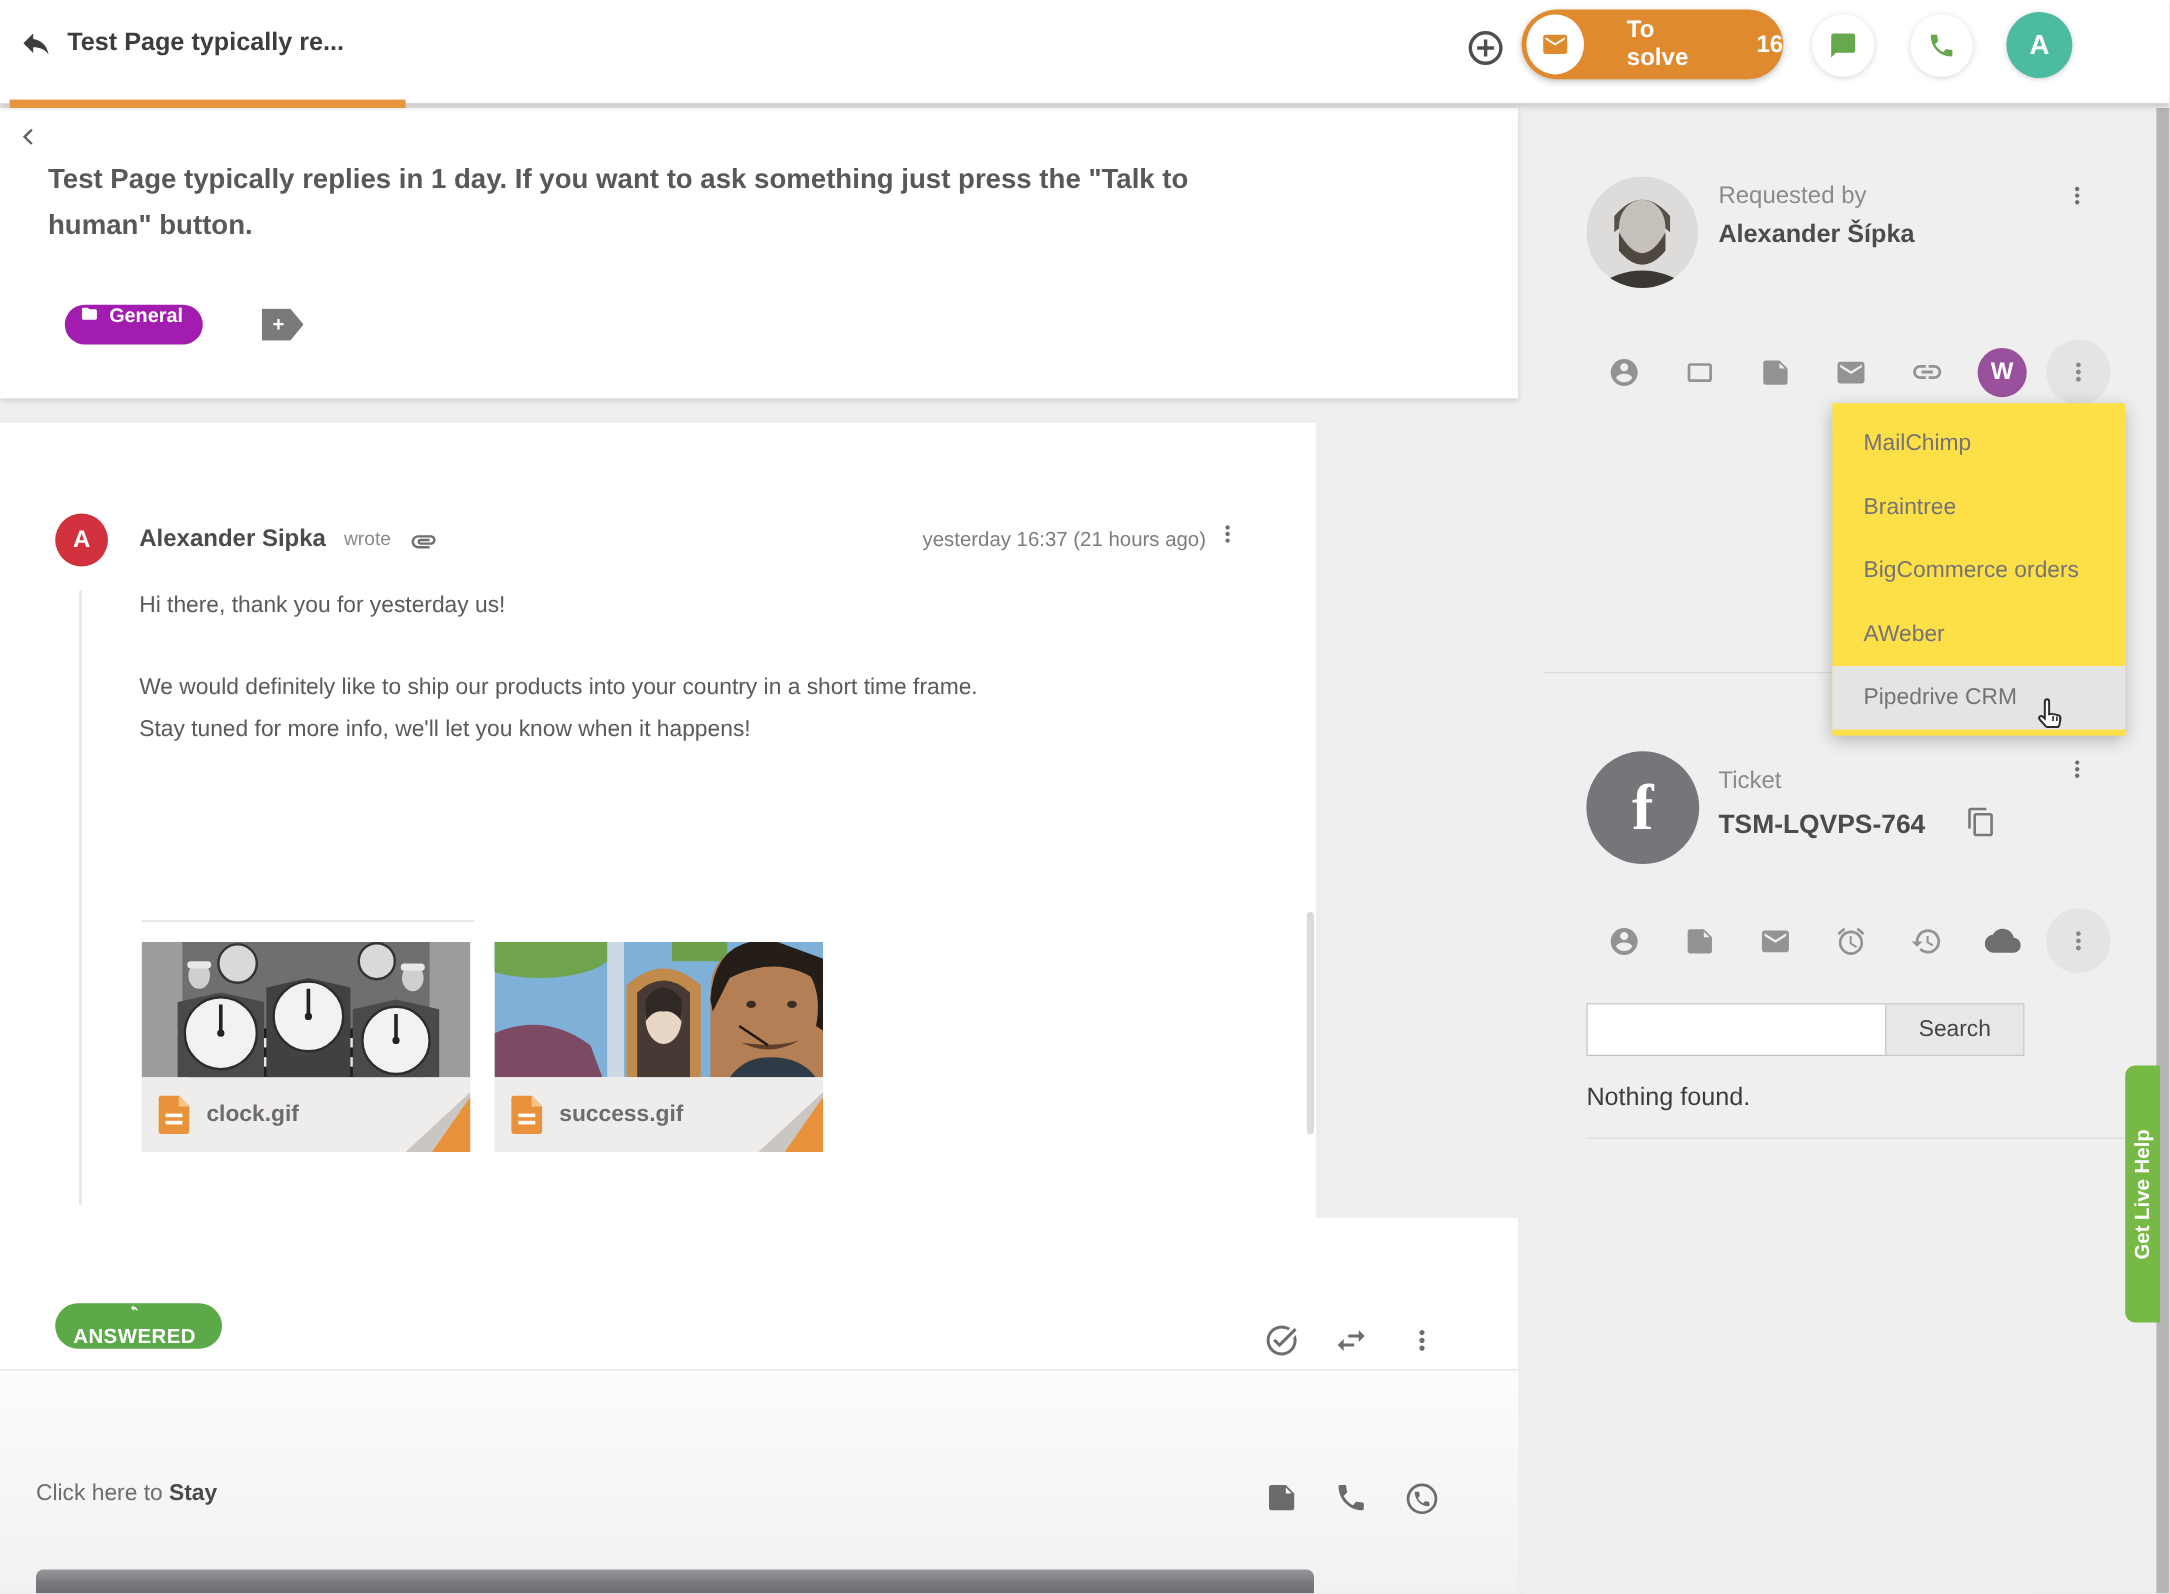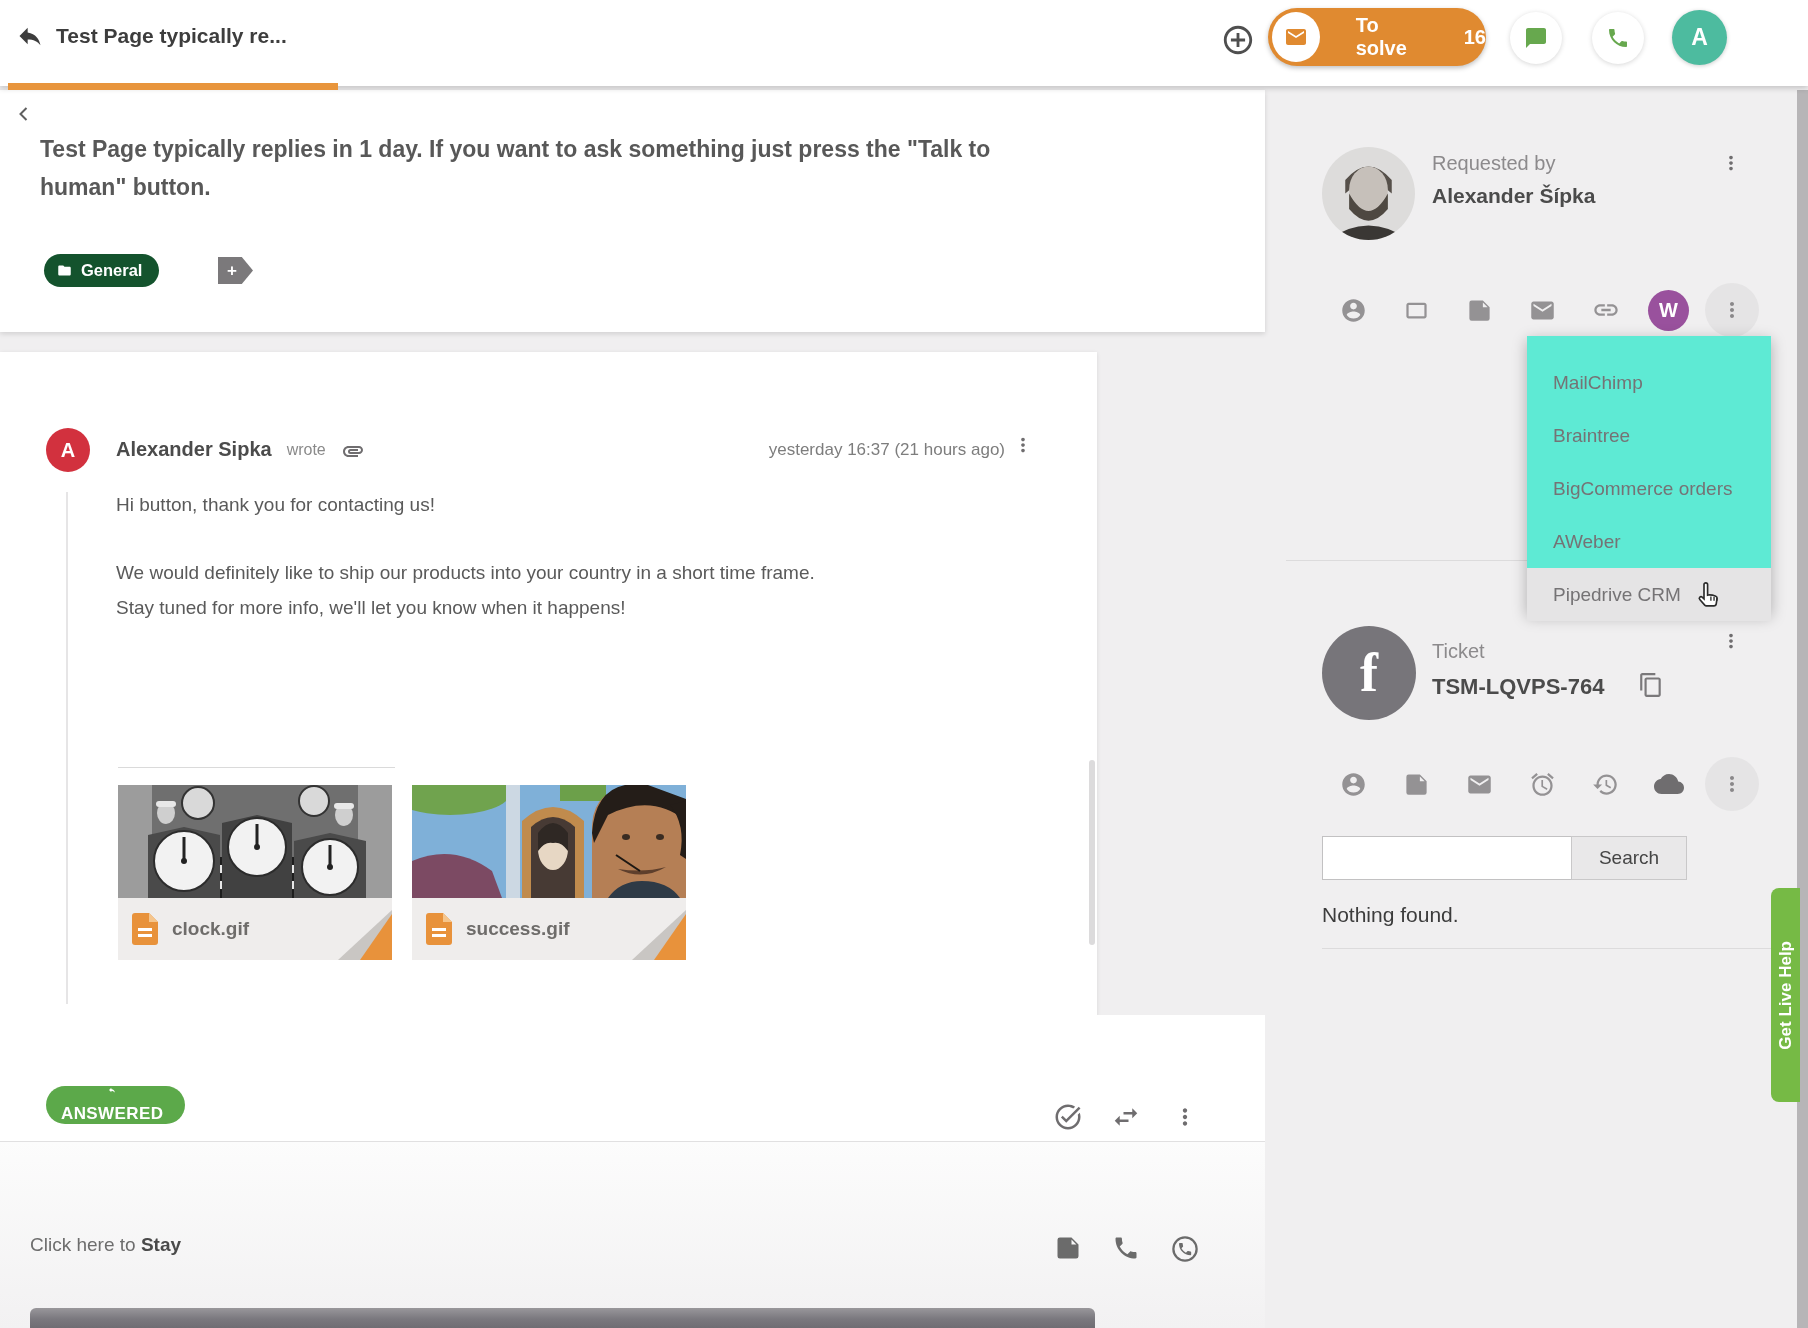--- a/index.html
+++ b/index.html
@@ -24,22 +24,22 @@
   .avatar-agent{position:absolute;left:1672px;top:10px;width:55px;height:55px;border-radius:50%;
            background:#4dbb9f;display:flex;align-items:center;justify-content:center;
            color:#fff;font-size:23px;font-weight:700;box-shadow:0 1px 4px rgba(0,0,0,.2);}
 
   
   .header-card{position:absolute;left:0;top:90px;width:1265px;height:242px;background:#fff;
                box-shadow:0 2px 5px rgba(0,0,0,.13);z-index:5;}
   .back-chevron{position:absolute;left:12px;top:102px;z-index:6;}
   .page-title{position:absolute;left:40px;top:130px;width:995px;font-size:23px;font-weight:700;
               line-height:38px;color:#585858;z-index:6;}
-  .tag-general{position:absolute;left:44px;top:254px;height:33px;border-radius:17px;background:#14532d;
-              display:flex;align-items:center;gap:9px;padding:0 17px 0 13px;color:#fff;z-index:6;}
+  .tag-general{position:absolute;left:54px;top:254px;height:33px;border-radius:17px;background:#a21caf;
+              display:flex;gap:9px;padding:0 17px 0 13px;color:#fff;z-index:6;}
   .tag-general .t{font-size:16.5px;font-weight:700;}
   .tag-add{position:absolute;left:218px;top:257px;width:33px;height:27px;background:#7b797b;color:#fff;
            clip-path:polygon(0 0,68% 0,100% 50%,68% 100%,0 100%);display:flex;align-items:center;
            font-size:17px;font-weight:700;padding-left:2px;z-index:6;}
   .tag-add span{margin-left:7px;}
 
   
   .conv-panel{position:absolute;left:0;top:352px;width:1097px;height:663px;background:#fff;
               box-shadow:0 1px 4px rgba(0,0,0,.10);border-bottom:1px solid #ececec;z-index:3;}
   .thread-line{position:absolute;left:66px;top:492px;width:2px;height:512px;background:#e6e5e6;z-index:4;}
@@ -81,22 +81,22 @@
   .sb-req-label{position:absolute;left:1432px;top:152px;font-size:20px;color:#8c8a8c;z-index:4;}
   .sb-req-name{position:absolute;left:1432px;top:184px;font-size:21px;font-weight:700;color:#4b4b4b;z-index:4;}
   .sb-kebab-1{position:absolute;left:1720px;top:152px;z-index:4;}
   .icon-row{position:absolute;left:1322px;display:flex;z-index:4;}
   .icon-slot{width:63px;height:56px;display:flex;align-items:center;justify-content:center;}
   .more-btn{width:54px;height:54px;border-radius:50%;background:#e5e4e5;display:flex;align-items:center;justify-content:center;}
   .w-badge{width:41px;height:41px;border-radius:50%;background:#99519d;color:#fff;font-size:20px;font-weight:700;
            display:flex;align-items:center;justify-content:center;}
   .sb-divider{position:absolute;height:1px;background:#dcdbdc;z-index:3;}
 
-  .dropdown{position:absolute;left:1527px;top:336px;width:244px;height:277px;background:#5eead4;
-            box-shadow:0 4px 14px rgba(0,0,0,.28);z-index:10;padding-top:20px;box-sizing:border-box;}
+  .dropdown{position:absolute;left:1527px;top:336px;width:244px;height:277px;background:#fde047;
+            box-shadow:0 4px 14px rgba(0,0,0,.28);z-index:10;padding-top:7px;box-sizing:border-box;}
   .dd-item{height:53px;display:flex;align-items:center;padding-left:26px;font-size:19px;color:#757375;cursor:pointer;}
   .dd-item.hl{background:#e5e4e5;}
   .cursor{position:absolute;left:1692px;top:578px;z-index:12;}
 
   .fb-avatar{position:absolute;left:1322px;top:626px;width:94px;height:94px;border-radius:50%;background:#77757a;
              display:flex;align-items:center;justify-content:center;color:#fff;font-size:54px;font-weight:700;z-index:4;
              font-family:"Liberation Serif",serif;}
   .sb-ticket-label{position:absolute;left:1432px;top:640px;font-size:20px;color:#8c8a8c;z-index:4;}
   .sb-ticket-code{position:absolute;left:1432px;top:674px;font-size:22px;font-weight:700;color:#4b4b4b;z-index:4;}
   .copy-btn{position:absolute;left:1638px;top:672px;z-index:4;}
@@ -193,21 +193,21 @@
         </svg>
     </span>
   </div>
   <div class="msg-time">yesterday 16:37 (21 hours ago)</div>
   <div class="msg-kebab">
     <svg width="22" height="22" viewBox="0 0 24 24" fill="#6f6d6f">
         <path d="M12 8c1.1 0 2-.9 2-2s-.9-2-2-2-2 .9-2 2 .9 2 2 2zm0 2c-1.1 0-2 .9-2 2s.9 2 2 2 2-.9 2-2-.9-2-2-2zm0 6c-1.1 0-2 .9-2 2s.9 2 2 2 2-.9 2-2-.9-2-2-2z"></path>
       </svg>
   </div>
 
-  <div class="msg-p" style="top:494px;">Hi button, thank you for contacting us!</div>
+  <div class="msg-p" style="top:494px;">Hi there, thank you for yesterday us!</div>
   <div class="msg-p" style="top:562px;">We would definitely like to ship our products into your country in a short time frame.</div>
   <div class="msg-p" style="top:597px;">Stay tuned for more info, we'll let you know when it happens!</div>
 
   <div class="att-divider"></div>
 
   <div class="att-card" style="left:118px;">
     <div class="att-thumb">
       <svg width="274" height="113" viewBox="0 0 274 113">
         <rect width="274" height="113" fill="#6f6f6f"></rect>
         <rect x="0" width="34" height="113" fill="#9c9c9c"></rect>

